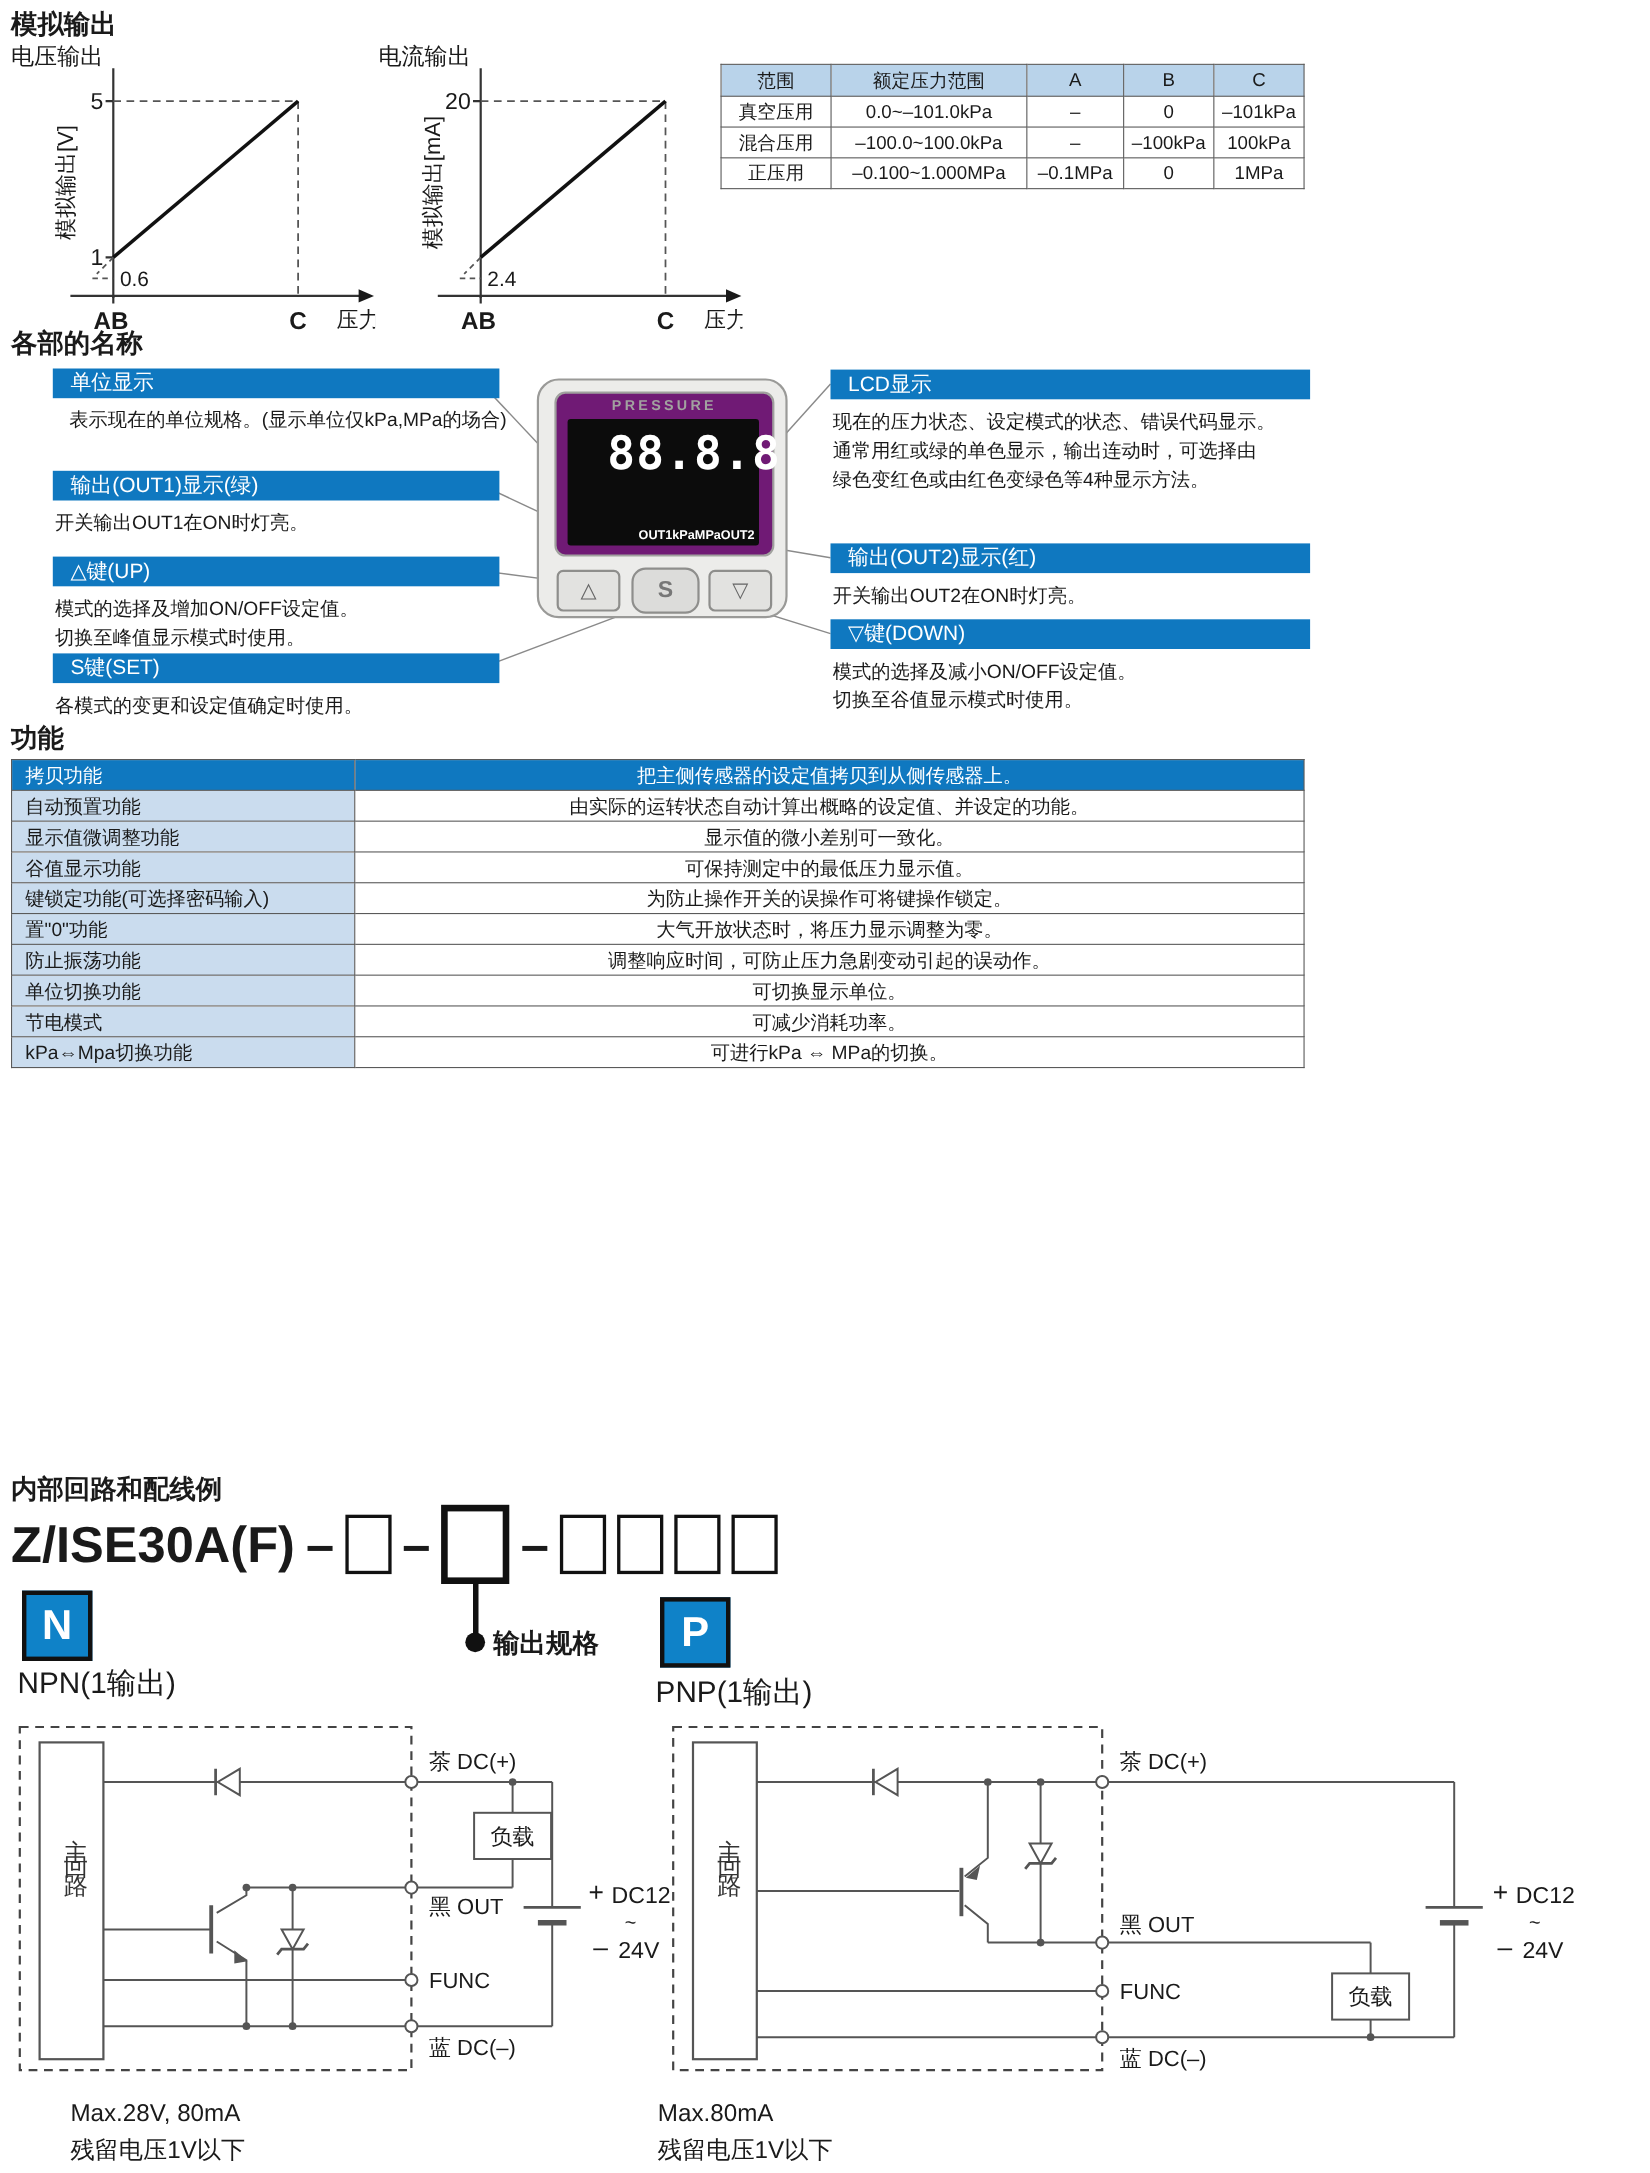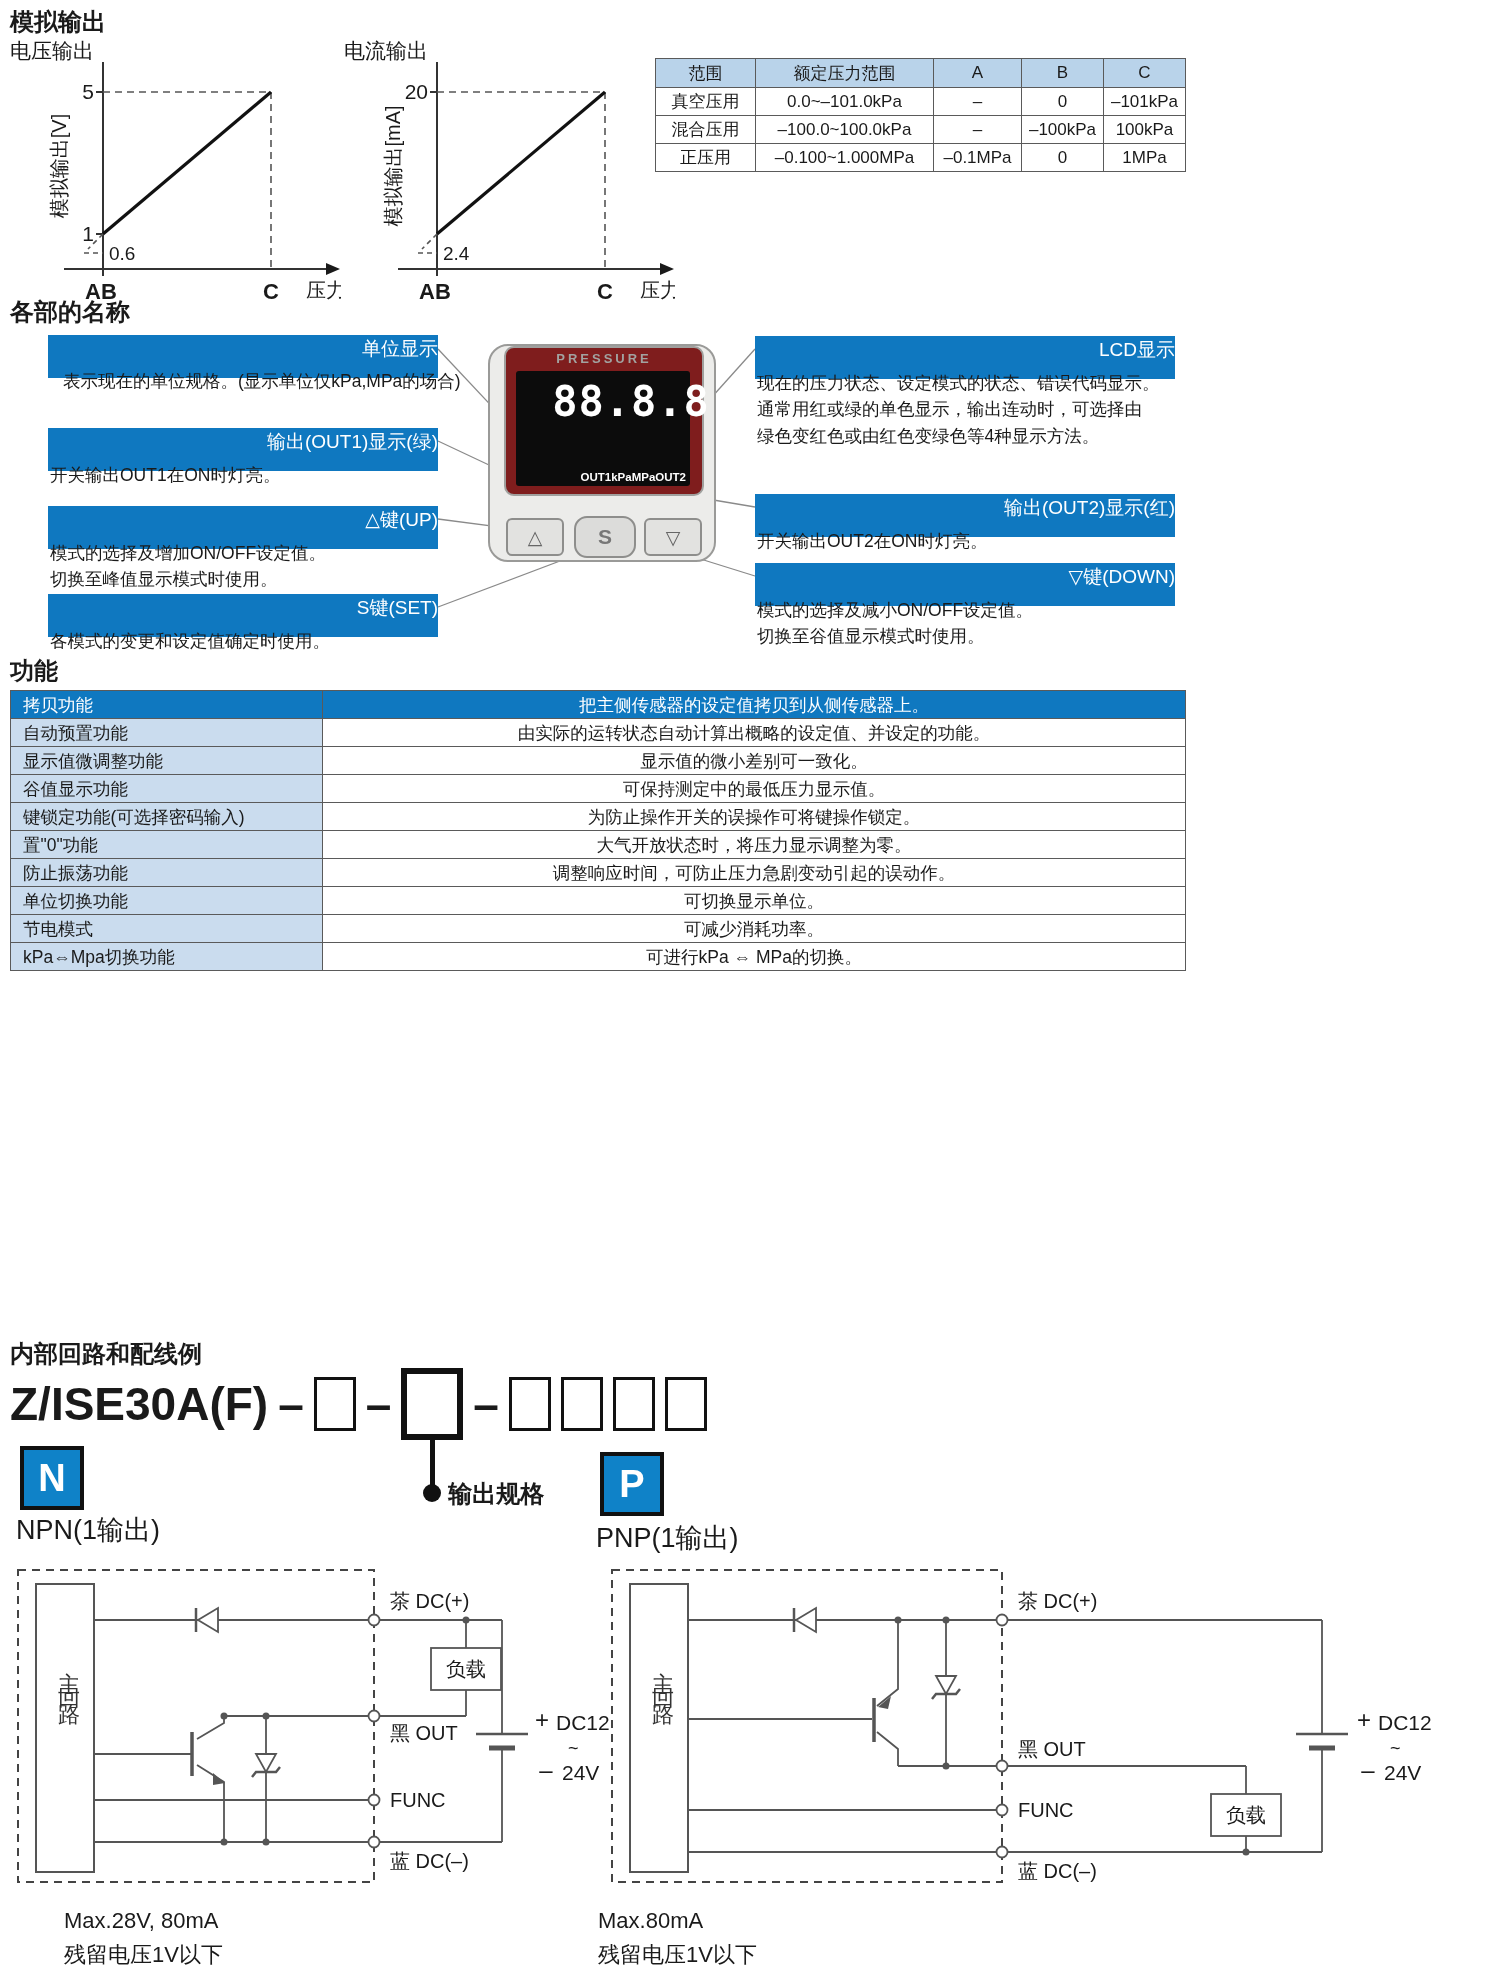--- a/index.html
+++ b/index.html
@@ -1,34 +1,34 @@
 <!DOCTYPE html>
 <html><head>
 <meta charset="utf-8">
 <style>
   html,body{margin:0;padding:0;background:#fff;}
   body{font-family:"Liberation Sans","DejaVu Sans",sans-serif;color:#1a1a1a;}
   #page{position:relative;width:1500px;height:1975px;background:#fff;overflow:hidden;}
   .abs{position:absolute;}
   .h1{font-size:24px;font-weight:bold;}
-  .bar{background:#0f78c0;color:#fff;font-size:19px;height:43px;line-height:27px;text-align:right;}
+  .bar{background:#0f78c0;color:#fff;font-size:19px;height:27px;line-height:27px;padding-left:16px;}
   .desc{font-size:17.5px;line-height:1.5;white-space:pre-line;}
   
   table{border-collapse:collapse;table-layout:fixed;}
   .tbl td,.tbl th{border:1.5px solid #5a5a5a;font-size:17px;font-weight:normal;text-align:center;padding:0 4px;overflow:hidden;}
   .range-tbl th{background:#b9d3ea;height:28px;}
   .range-tbl td{height:27px;background:#fff;}
   .fn-tbl td{height:27px;}
   .fn-tbl .lc{background:#cadcee;text-align:left;padding-left:12px;font-size:17.5px;}
   .fn-tbl .rc{background:#fff;font-size:17.5px;}
   .fn-tbl tr.hl td{background:#0f78c0;color:#fff;}
   .fn-tbl tr.tall td{height:54px;line-height:1.45;white-space:pre-line;}
   
   .device{width:224px;height:214px;background:#ececea;border:2px solid #9a9a98;border-radius:20px;}
-  .bezel{position:absolute;left:14px;top:0;width:196px;height:146px;background:#7f1d1d;border:2px solid #a0a09e;border-radius:10px;}
+  .bezel{position:absolute;left:14px;top:10px;width:196px;height:146px;background:#701a75;border:2px solid #a0a09e;border-radius:10px;}
   .brand{position:absolute;left:0;top:3px;width:100%;text-align:center;font-size:13px;font-weight:bold;letter-spacing:3px;color:#a2a2a0;}
   .lcd{position:absolute;left:10px;top:23px;width:174px;height:115px;background:#0c0c0c;border-radius:3px;}
   .digits{position:absolute;left:0;top:6px;width:100%;text-align:center;font-family:"DejaVu Sans Mono",monospace;font-weight:bold;font-size:42px;color:#fff;letter-spacing:1px;padding-left:28px;}
   .units{position:absolute;left:4px;right:4px;bottom:3px;display:flex;justify-content:flex-end;font-size:11.5px;font-weight:bold;color:#fff;}
   .btn{position:absolute;background:#e2e2e0;border:2px solid #8e8e8c;border-radius:6px;display:flex;align-items:center;justify-content:center;color:#666;font-size:19px;}
   .btn.s{border-radius:13px;font-size:21px;font-weight:bold;color:#777;background:#dcdcda;}
   
   .model{display:flex;align-items:center;gap:10px;font-size:46px;font-weight:bold;}
   .mbox{width:36px;height:48px;border:3px solid #111;background:#fff;}
   .mbox.big{width:50px;height:60px;border-width:6px;}

